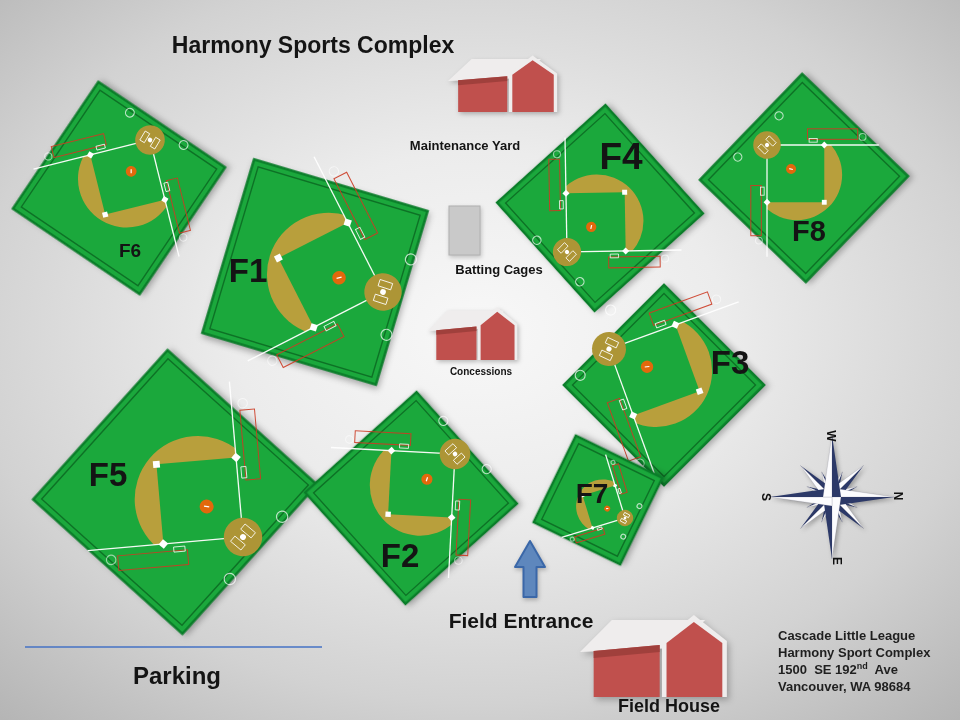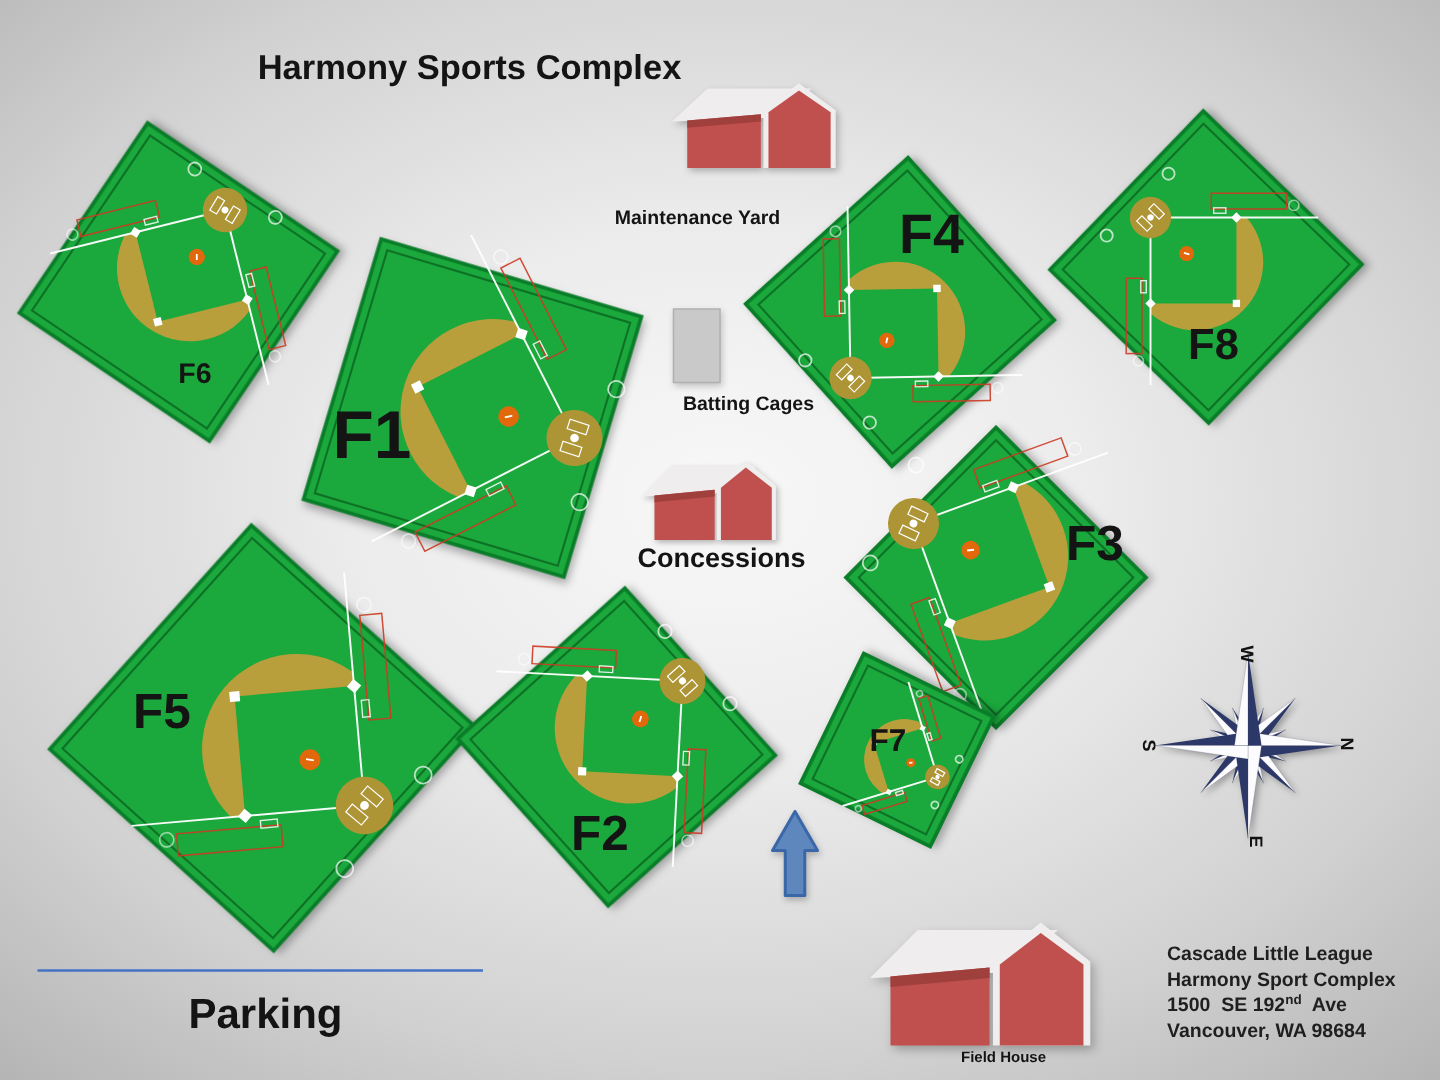--- a/index.html
+++ b/index.html
@@ -372,36 +372,37 @@
         <polygon points="832,559 841,497 832,497" fill="#FCFCFE" stroke="rgba(70,70,95,.3)" stroke-width="0.5"></polygon>
         <polygon points="770,497 832,488 832,497" fill="#2C3968"></polygon>
         <polygon points="770,497 832,506 832,497" fill="#FCFCFE" stroke="rgba(70,70,95,.3)" stroke-width="0.5"></polygon>
         <polygon points="832,435 841,497 832,497" fill="#2C3968"></polygon>
         <polygon points="832,435 823,497 832,497" fill="#FCFCFE" stroke="rgba(70,70,95,.3)" stroke-width="0.5"></polygon>
       </g>
     </svg>
 
   <div class="map-label title" style="left: 313px; top: 45px; font-size: 23px;">Harmony Sports Complex</div>
   <div class="map-label" style="left: 463px; top: 269px; font-size: 13px; margin-left: 36px;">Batting Cages</div>
-  <div class="map-label" style="left: 177px; top: 676px; font-size: 28px;">Parking</div>
+  <div class="map-label" style="left: 521px; top: 620px; font-size: 21px;">Field Entrance</div>
+  <div class="map-label" style="left: 177px; top: 676px; font-size: 24px;">Parking</div>
 
   <div class="addr" style="left: 778px; top: 628px;">
     <div>Cascade Little League</div>
     <div>Harmony Sport Complex</div>
     <div><span>1500  SE 192</span><sup>nd</sup><span>  Ave</span></div>
     <div>Vancouver, WA 98684</div>
   </div>
 <div class="map-label" style="left: 130px; top: 250px; font-size: 19px;">F6</div>
-    <div class="map-label" style="left: 248px; top: 290px; font-size: 45px;">F1</div>
+    <div class="map-label" style="left: 248px; top: 270px; font-size: 33px;">F1</div>
     <div class="map-label" style="left: 108px; top: 474px; font-size: 33px;">F5</div>
     <div class="map-label" style="left: 400px; top: 555px; font-size: 33px;">F2</div>
     <div class="map-label" style="left: 621px; top: 156px; font-size: 37px;">F4</div>
     <div class="map-label" style="left: 809px; top: 231px; font-size: 29px;">F8</div>
     <div class="map-label" style="left: 730px; top: 362px; font-size: 33px;">F3</div>
-    <div class="map-label" style="left: 592px; top: 494px; font-size: 21px;">F7</div>
+    <div class="map-label" style="left: 592px; top: 494px; font-size: 28px;">F7</div>
     <div class="map-label" style="left: 465px; top: 145px; font-size: 13px;">Maintenance Yard</div>
-    <div class="map-label" style="left: 481px; top: 372px; font-size: 18px;">Concessions</div>
-    <div class="map-label" style="left: 669px; top: 706px; font-size: 10px;">Field House</div>
+    <div class="map-label" style="left: 481px; top: 372px; font-size: 10px;">Concessions</div>
+    <div class="map-label" style="left: 669px; top: 706px; font-size: 18px;">Field House</div>
     <div class="compass-letter" style="left: 831px; top: 436px; font-size: 12px;">W</div>
     <div class="compass-letter" style="left: 898px; top: 496px; font-size: 12px;">N</div>
     <div class="compass-letter" style="left: 837px; top: 561px; font-size: 12px;">E</div>
     <div class="compass-letter" style="left: 766px; top: 497px; font-size: 12px;">S</div>
   </div>
 
 </body></html>

